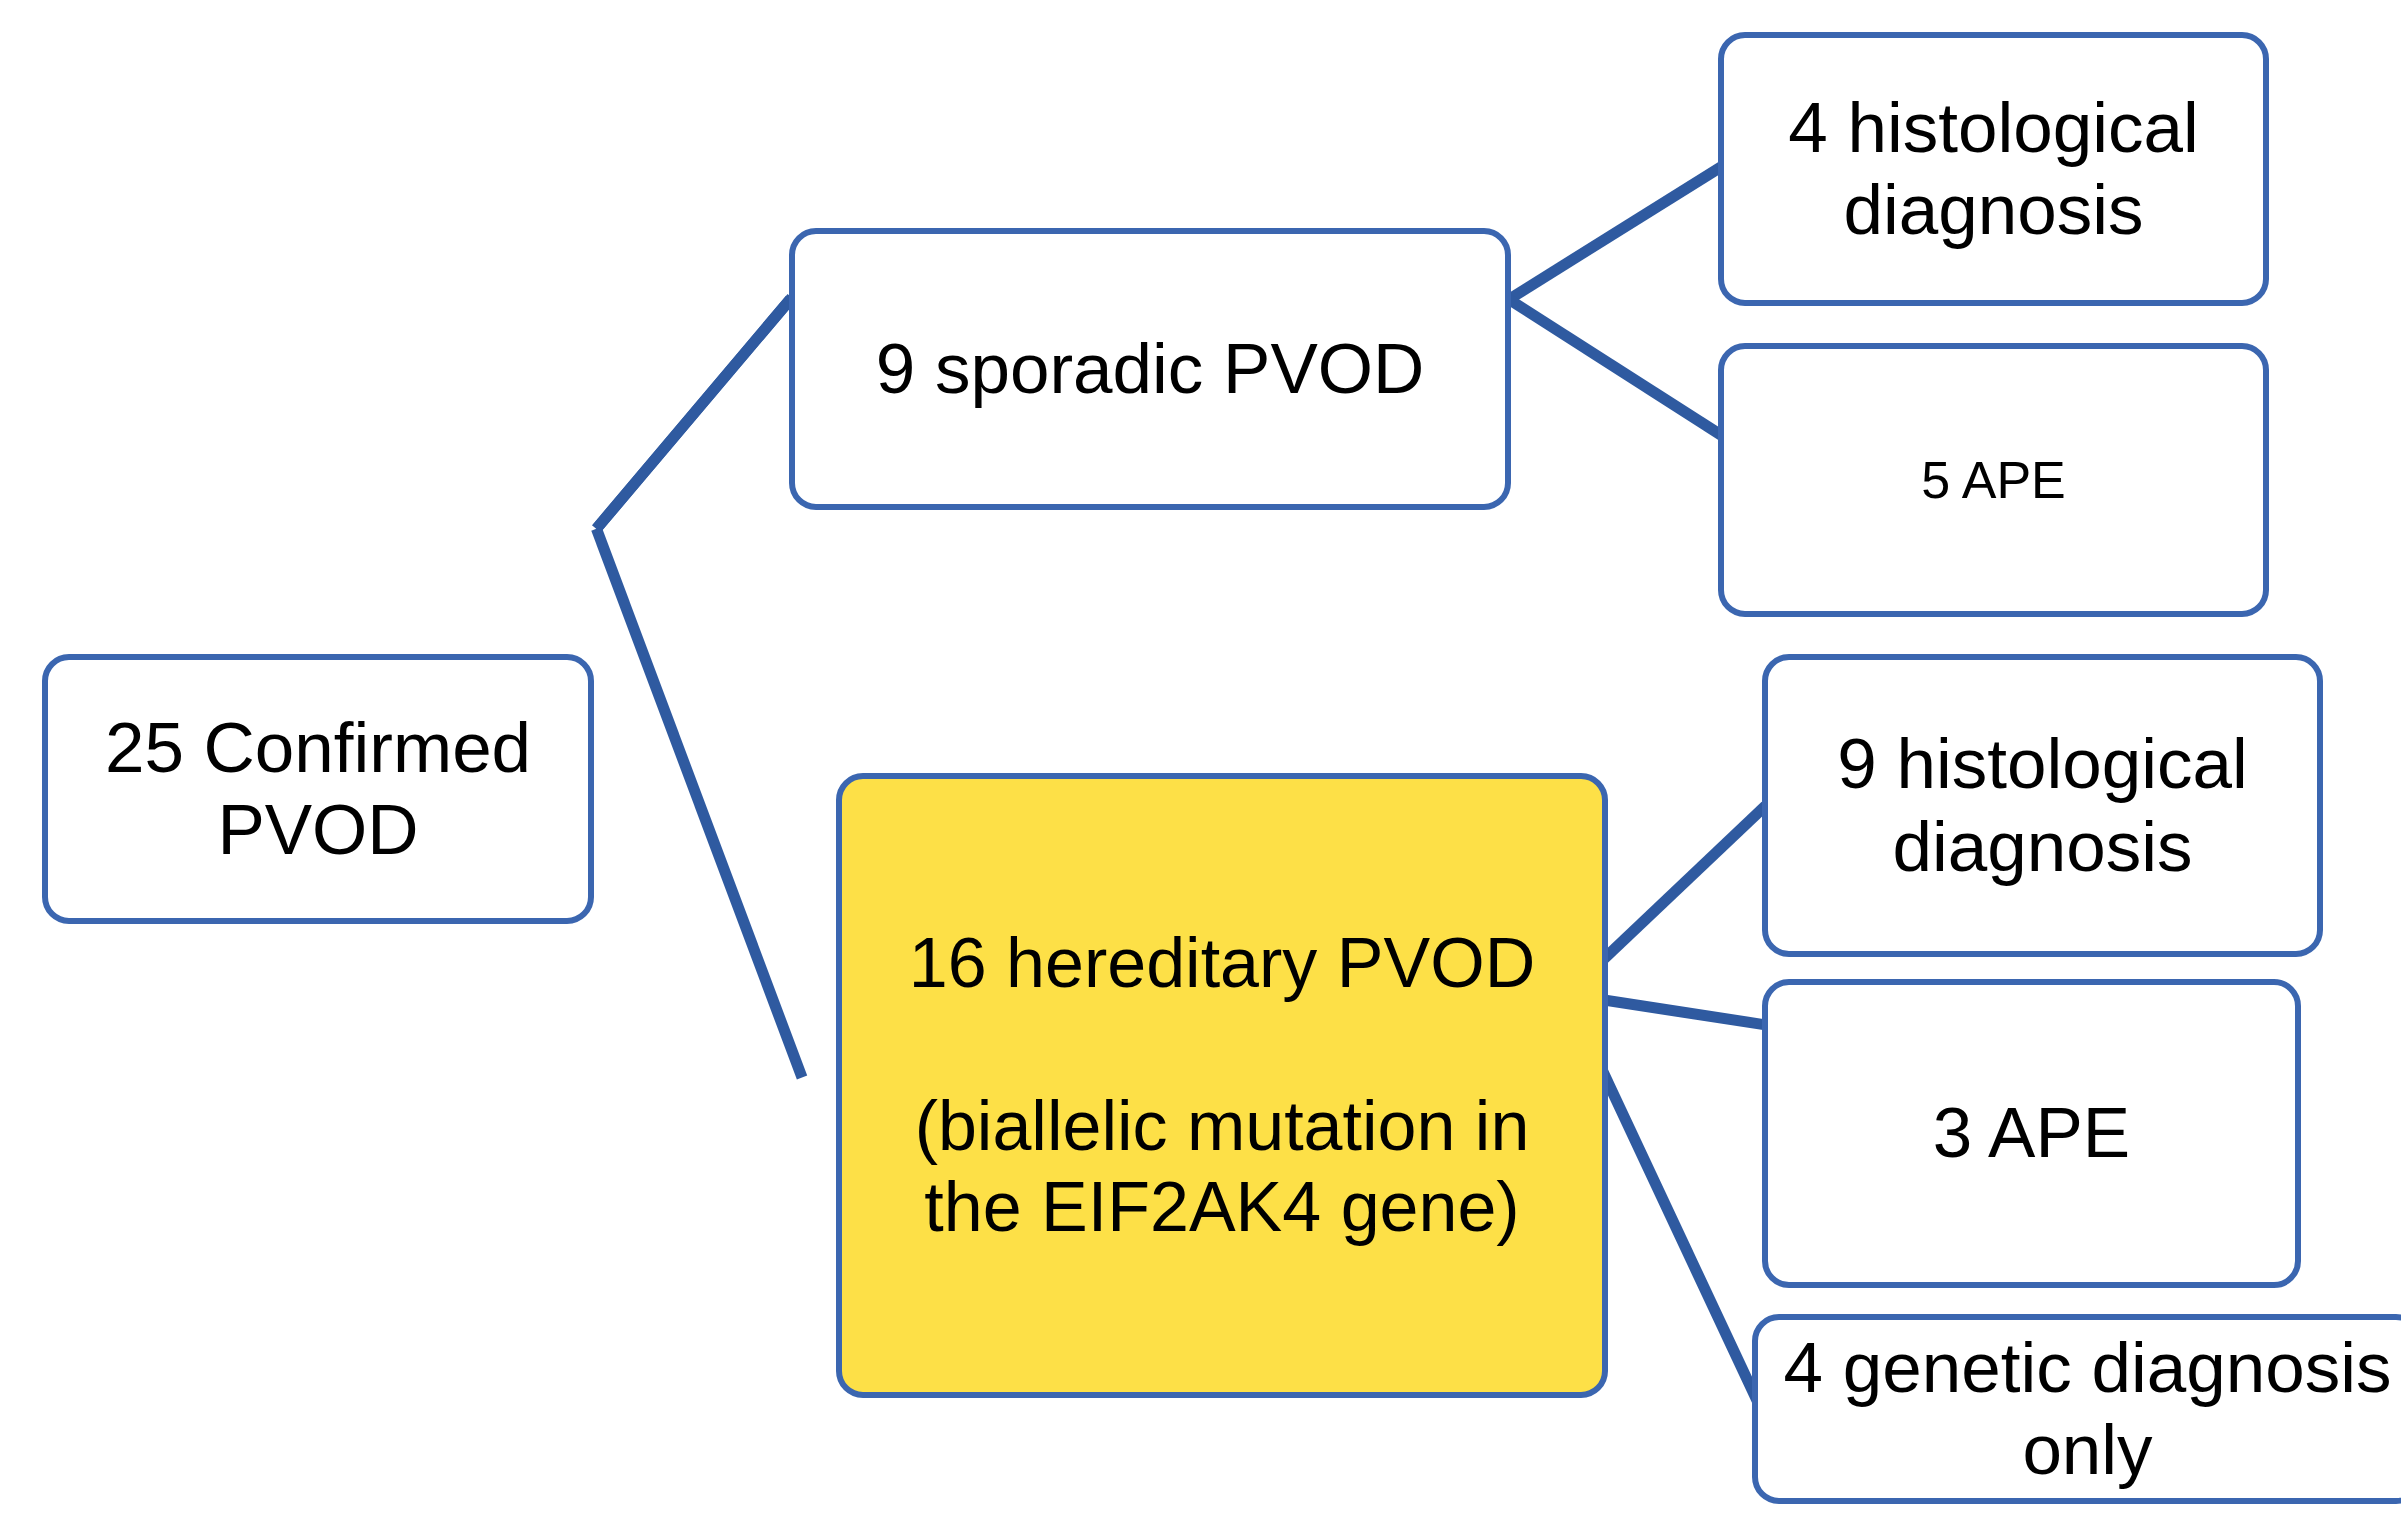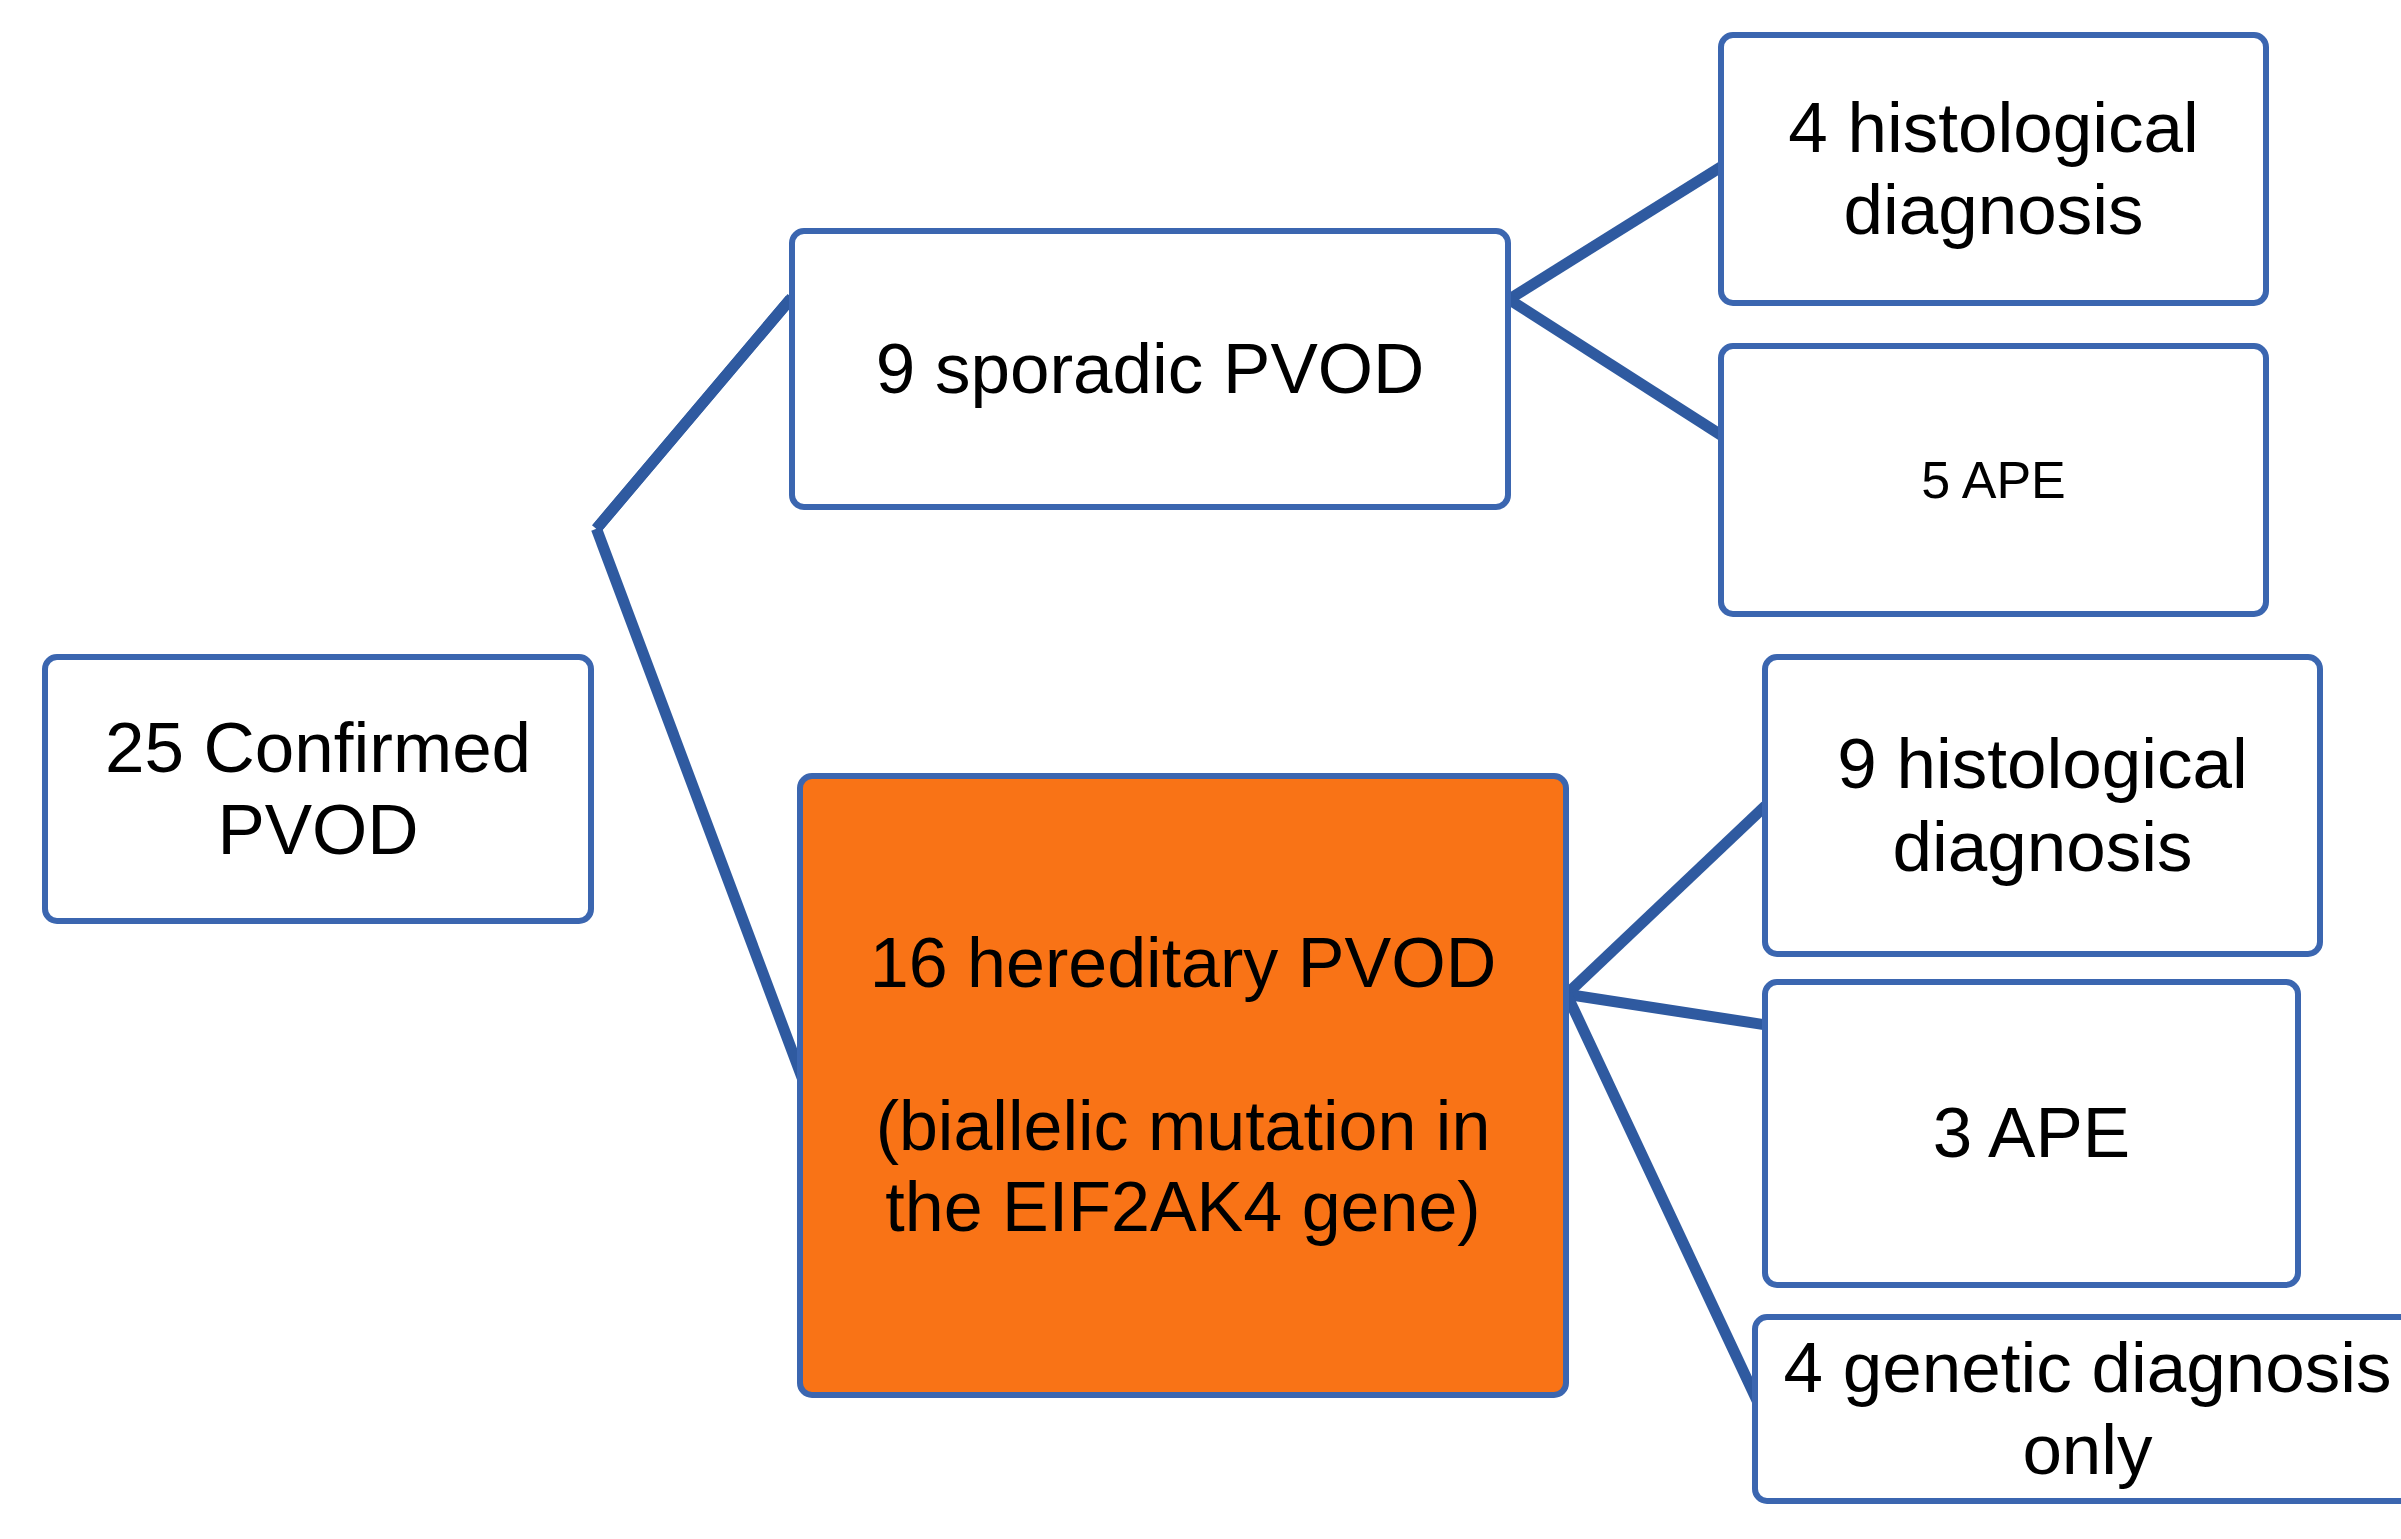--- a/index.html
+++ b/index.html
@@ -23,21 +23,21 @@
     top: 0;
     width: 2401px;
     height: 1540px;
     pointer-events: none;
   }
   .node-box {
     position: absolute;
     box-sizing: border-box;
     background: #ffffff;
     border: 6px solid #3b66b0;
-    border-radius: 15px;
+    border-radius: 27px;
     display: flex;
     align-items: center;
     justify-content: center;
     text-align: center;
     color: #000000;
     line-height: 1.16;
     font-weight: 400;
     z-index: 2;
   }
   .node-text {
@@ -111,21 +111,21 @@
   </svg>
 
   <div class="node-box" id="node-root" style="border-color: rgb(59, 102, 176); background: rgb(255, 255, 255); color: rgb(0, 0, 0);">
     <span class="node-text">25 Confirmed PVOD</span>
   </div>
 
   <div class="node-box" id="node-sporadic" style="border-color: rgb(59, 102, 176); background: rgb(255, 255, 255); color: rgb(0, 0, 0);">
     <span class="node-text">9 sporadic PVOD</span>
   </div>
 
-  <div class="node-box" id="node-hereditary" style="border-color: rgb(59, 102, 176); background: #f97316; color: rgb(0, 0, 0);">
+  <div class="node-box" id="node-hereditary" style="border-color: rgb(59, 102, 176); background: #fde047; color: rgb(0, 0, 0); margin-left: 39px;">
     <span class="node-text">16 hereditary PVOD
 
 (biallelic mutation in the EIF2AK4 gene)</span>
   </div>
 
   <div class="node-box" id="node-hist4" style="border-color: rgb(59, 102, 176); background: rgb(255, 255, 255); color: rgb(0, 0, 0);">
     <span class="node-text">4 histological diagnosis</span>
   </div>
 
   <div class="node-box" id="node-ape5" style="border-color: rgb(59, 102, 176); background: rgb(255, 255, 255); color: rgb(0, 0, 0);">

